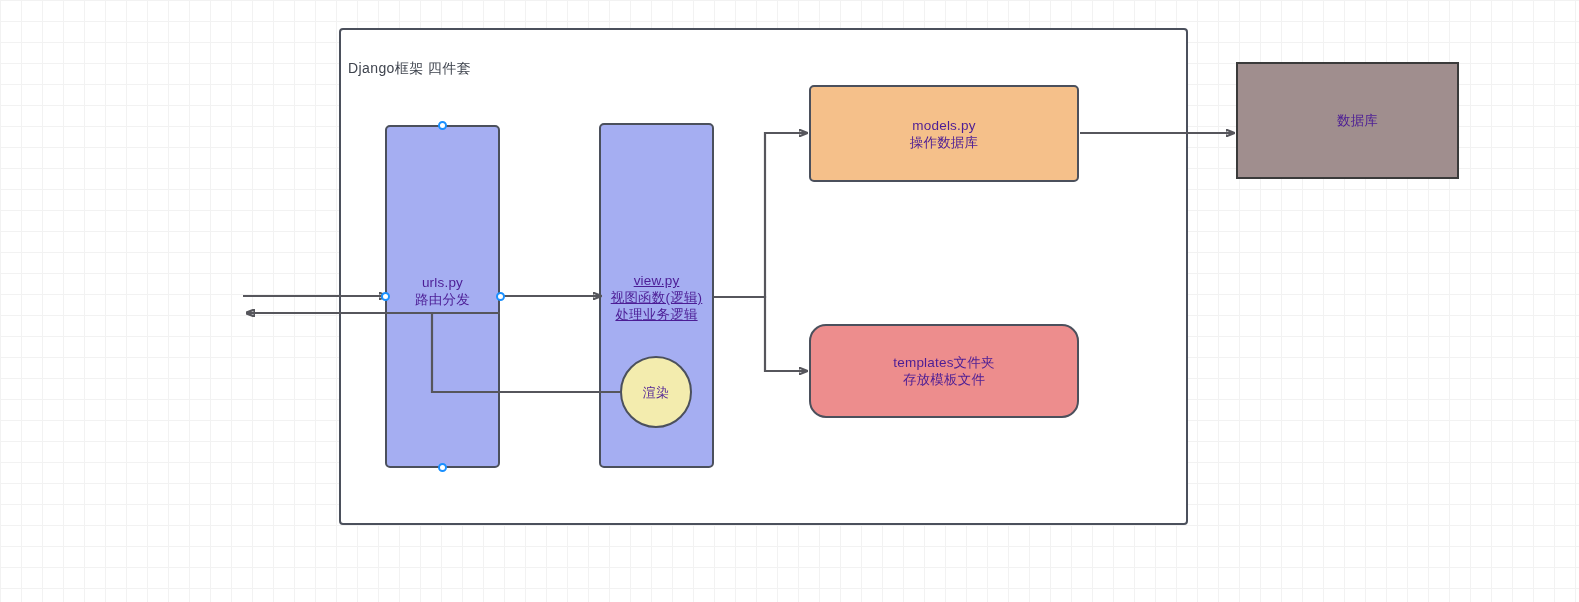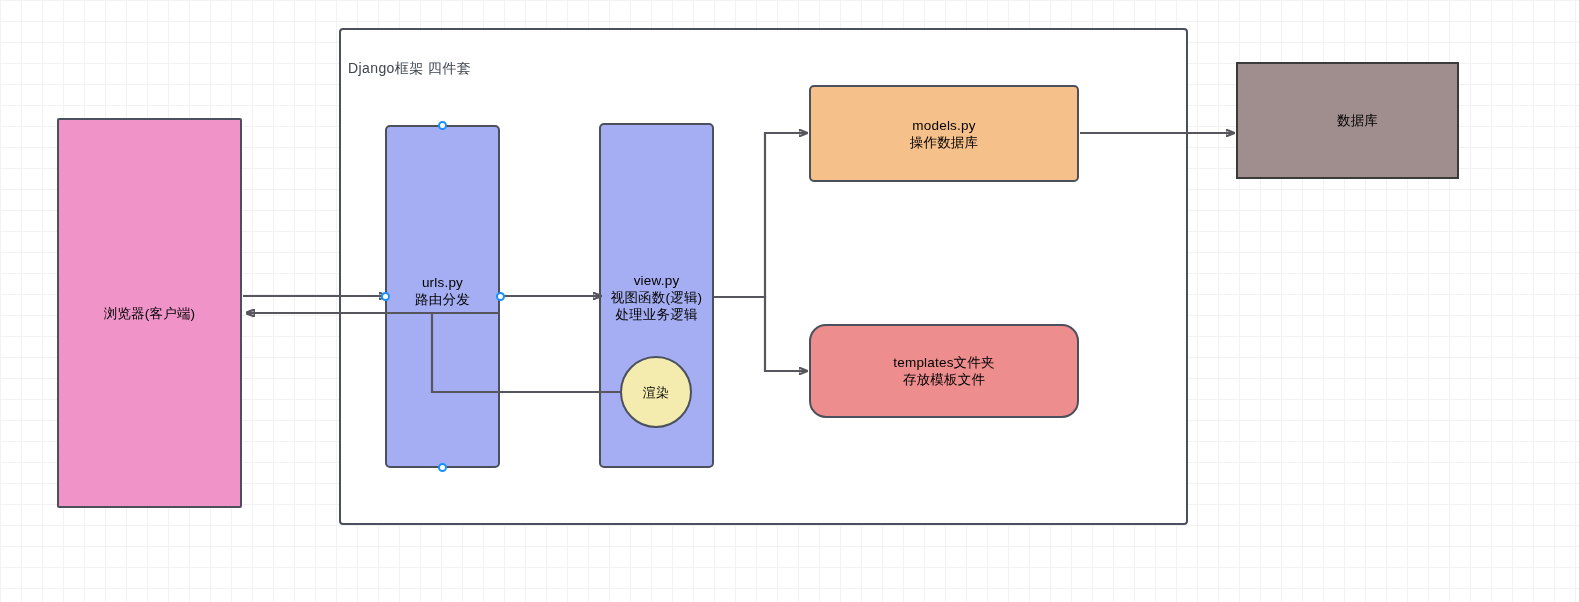--- a/index.html
+++ b/index.html
@@ -22,21 +22,21 @@
     background-position: 0 0, 0 0, 0 0, 0 0;
     font-family: "Liberation Sans", "DejaVu Sans", sans-serif;
   }
   .node {
     position: absolute;
     box-sizing: border-box;
     display: flex;
     align-items: center;
     justify-content: center;
     text-align: center;
-    color: #000000;
+    color: #4c1d95;
     font-size: 13.5px;
     line-height: 17px;
     letter-spacing: 0.2px;
     white-space: pre-line;
   }
   .container-box {
     left: 339px;
     top: 28px;
     width: 849px;
     height: 497px;
@@ -81,20 +81,21 @@
     background: #a5aef2;
     border: 2px solid #4b505c;
     border-radius: 5px;
   }
   .view-label {
     position: absolute;
     left: 0;
     right: 0;
     top: 147px;
     text-align: center;
+    text-decoration: underline;
   }
   .urls-label {
     position: absolute;
     left: 0;
     right: 0;
     top: 147px;
     text-align: center;
   }
   .models-box {
     left: 809px;
@@ -161,21 +162,20 @@
   }
 </style>
 </head>
 <body>
 
 <div id="canvas">
 
   <div class="node container-box"></div>
   <div class="container-title">Django框架 四件套</div>
 
-  <div class="node browser-box">浏览器(客户端)</div>
 
   <div class="node urls-box">
     <span class="urls-label">urls.py
 路由分发</span>
   </div>
 
   <div class="node view-box">
     <span class="view-label">view.py
 视图函数(逻辑)
 处理业务逻辑</span>

